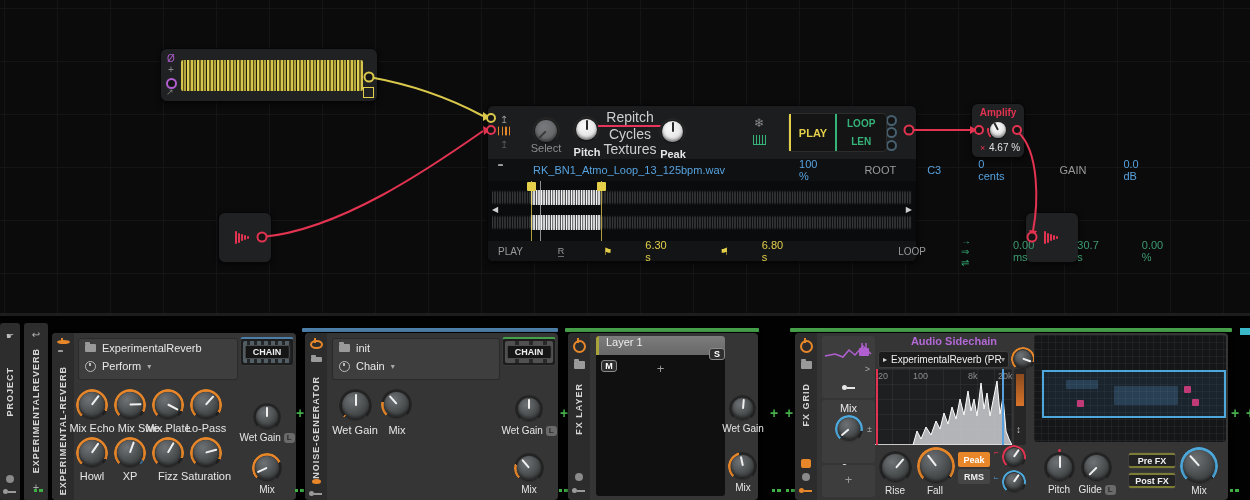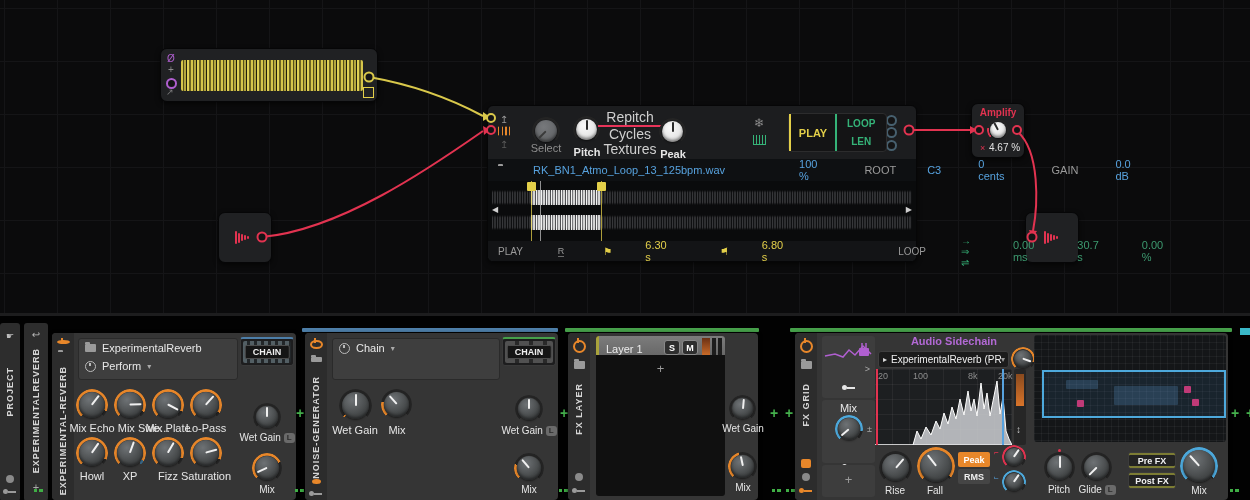--- a/index.html
+++ b/index.html
@@ -197,21 +197,21 @@
       </div>
 
       <div class="samp-sec filerow">
         <div class="icon-folder" style="margin-left:10px;"></div>
         <div class="bluetext" style="margin-left:8px;">RK_BN1_Atmo_Loop_13_125bpm.wav</div>
         <div class="bluebars" style="margin-left:14px;"></div>
         <div class="bluetext" style="margin-left:6px;">100 %</div>
         <div class="graytext" style="margin-left:20px;">ROOT</div>
         <div class="bluetext" style="margin-left:4px;">C3</div>
         <div class="bluetext" style="margin-left:10px;">0 cents</div>
-        <div class="graytext" style="margin-left:20px;">GAIN</div>
+        <div class="graytext" style="margin-left:28px;">GAIN</div>
         <div class="bluetext" style="margin-left:10px;">0.0 dB</div>
         <div class="cropicon" style="margin-left:18px;"></div>
       </div>
 
       <div class="samp-sec waverow">
         <div class="waveband" style="top:9px;"></div>
         <div class="waveband" style="top:34px;"></div>
         <div class="wavebright" style="left:43px;top:9px;"></div>
         <div class="wavebright" style="left:43px;top:34px;"></div>
         <div class="marker" style="left:43px;"></div>
@@ -375,20 +375,24 @@
     <div class="device" style="left:305px;width:253px;">
       <div class="vbar">
         <div class="icon-power" style="margin-top:7px;"></div>
         <div class="icon-folder" style="margin-top:8px;"></div>
         <div class="vtext" style="margin-top:14px;">NOISE-GENERATOR</div>
         <div style="margin-top:auto;width:9px;height:9px;border-radius:50%;background:#e8872a;"></div>
         <div class="icon-modout" style="color:#9a9a9a;margin:5px 0 6px;"></div>
       </div>
       <div class="hdrbox" style="left:27px;top:5px;width:166px;height:40px;">
         <div class="hdrrow">
+            <div class="icon-folder"></div>
+          <span>init</span>
+          </div>
+        <div class="hdrrow">
             <div class="icon-clock"></div>
           <span>Chain</span>
             <span class="caret">▾</span>
           </div>
       </div>
       <div class="knob" style="left:34px;top:56px;width:33px;height:33px;--arc:#e8872a;--sw:4deg;--tk:0deg;">
           <i class="ring"></i>
           <i class="face"></i>
           <i class="tick"></i>
         </div>
@@ -423,21 +427,21 @@
     <div class="device" style="left:568px;width:190px;">
       <div class="vbar">
         <div class="icon-power" style="margin-top:7px;"></div>
         <div class="icon-folder" style="margin-top:8px;"></div>
         <div class="vtext" style="margin-top:14px;">FX LAYER</div>
         <div style="margin-top:auto;width:8px;height:8px;border-radius:50%;background:#8a8a8a;"></div>
         <div class="icon-modout" style="color:#9a9a9a;margin:5px 0 6px;"></div>
       </div>
 
       <div class="abs" style="left:28px;top:3px;width:129px;height:160px;background:#101010;border-radius:3px;overflow:hidden;">
-        <div style="height:19px;background:linear-gradient(#7c7c7c,#686868);border-left:3px solid #a9a33c;display:flex;align-items:flex-end;">
+        <div style="height:19px;background:linear-gradient(#7c7c7c,#686868);border-left:3px solid #a9a33c;display:flex;align-items:flex-start;flex-direction:column;">
           <span style="margin-left:7px;font-size:11px;color:#ececec;">Layer 1</span>
           <span class="smbtn" style="margin-left:auto;">S</span>
           <span class="smbtn" style="margin-left:2px;">M</span>
           <span style="margin-left:4px;width:8px;height:17px;background:linear-gradient(#6b3014,#c8education 0);background:linear-gradient(#6b3014,#c86a28);"></span>
           <span style="margin-left:2px;width:4px;height:17px;background:#1d1d1d;"></span>
           <span style="margin:0 3px 0 2px;width:4px;height:17px;background:#1d1d1d;"></span>
         </div>
         <div style="text-align:center;color:#9a9a9a;font-size:13px;margin-top:6px;">+</div>
       </div>
       <div class="knob" style="left:161px;top:62px;width:27px;height:27px;--tk:5deg;">

